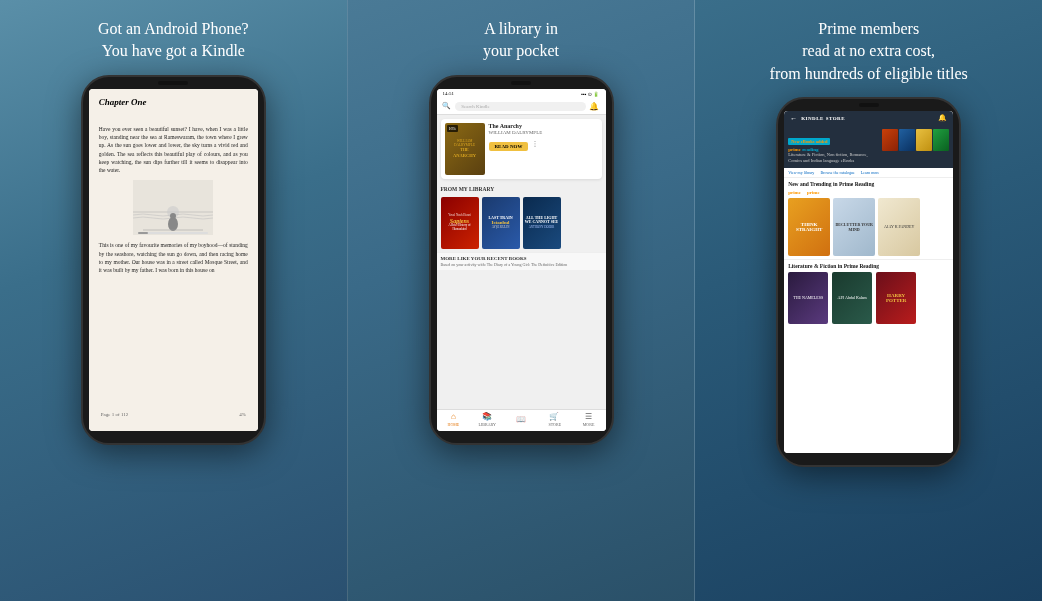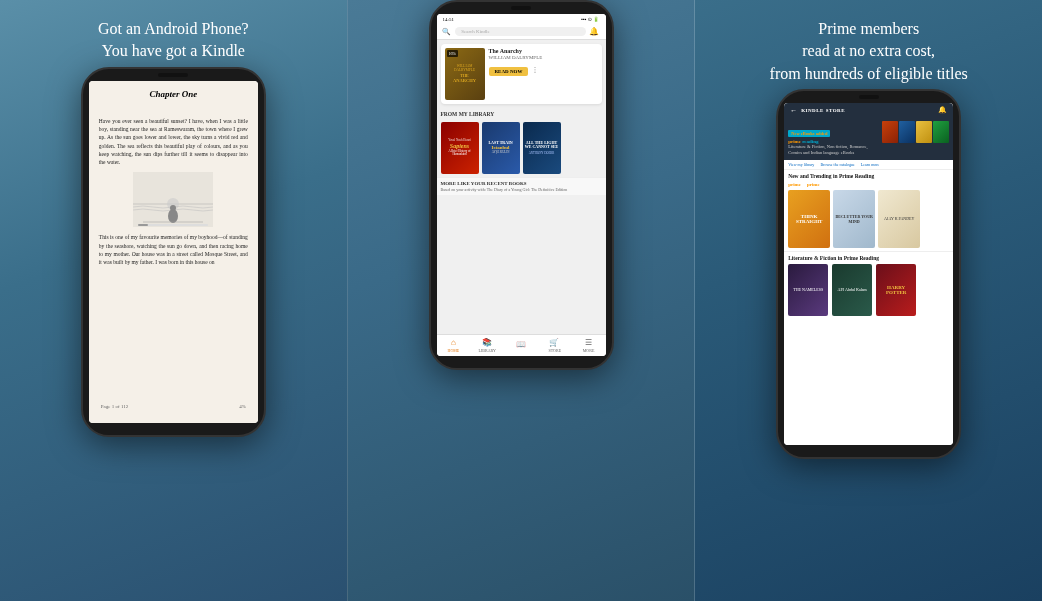--- a/index.html
+++ b/index.html
@@ -31,21 +31,21 @@
     }
     .panel-3 {
       background: linear-gradient(160deg, #3a6e8a 0%, #2a5a78 40%, #1a4060 100%);
       align-items: center;
     }
 
     
     .panel-heading {
       color: #fff;
       text-align: center;
-      padding: 18px 20px 4px;
+      padding: 18px 20px 12px;
       font-family: Georgia, serif;
       font-size: 16px;
       font-weight: normal;
       line-height: 1.4;
       z-index: 2;
     }
 
     
     .phone-mockup {
       position: relative;
@@ -72,21 +72,20 @@
     
     .reading-screen {
       background: #f5f0e8;
       padding: 8px 10px;
       font-family: Georgia, serif;
       height: 100%;
       overflow: hidden;
     }
 
     .chapter-title {
-      text-align: center;
       font-style: italic;
       font-size: 9px;
       margin-bottom: 18px;
       font-weight: bold;
     }
 
     .reading-text {
       font-size: 5.5px;
       line-height: 1.5;
       color: #222;
@@ -493,20 +492,23 @@
         <div class="page-info">
           <span>Page 1 of 112</span>
           <span>4%</span>
         </div>
       </div>
     </div>
   </div>
 </div>
 
 <div class="panel panel-2">
+  <div class="panel-heading">
+    A library in<br>your pocket
+  </div>
 
   <div class="phone-mockup">
     <div style="position:absolute;top:4px;left:50%;transform:translateX(-50%);width:20px;height:4px;background:#111;border-radius:2px;z-index:10;"></div>
 
     <div class="phone-screen">
       <div class="kindle-screen">
 
         <div class="kindle-status-bar">
           <span>14:51</span>
           <span>▪▪▪ ⊙ 🔋</span>

